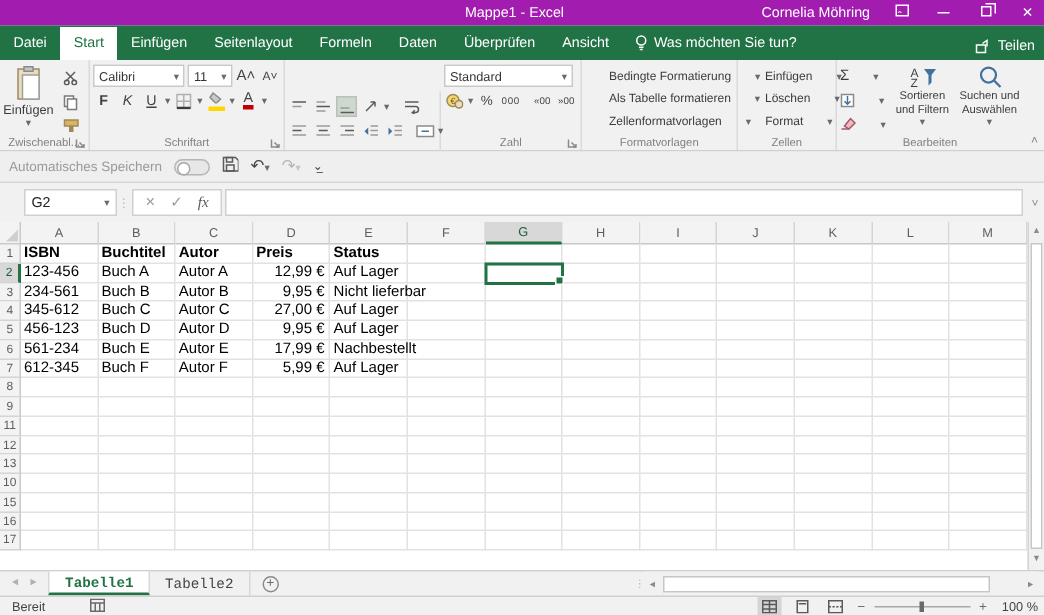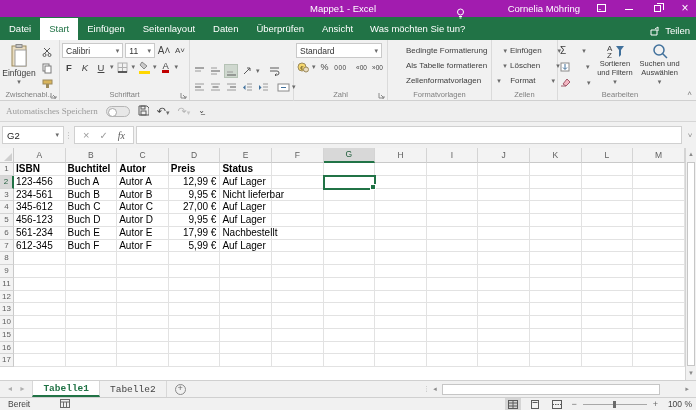--- a/index.html
+++ b/index.html
@@ -15,21 +15,21 @@
   .min-glyph { display:inline-block; width:8px; border-top:1px solid #fff; vertical-align:middle; }
   .restore-glyph { position:relative; display:inline-block; width:7px; height:7px; border:1px solid #fff; }
   .restore-glyph::before { content:""; position:absolute; left:2px; top:-3px; width:6px; height:6px; border-top:1px solid #fff; border-right:1px solid #fff; }
   .ribopt-glyph { display:inline-block; width:9px; height:8px; border:1px solid #fff; position:relative; }
   .ribopt-glyph::after { content:"ˆ"; position:absolute; left:1px; top:-2px; font-size:8px; }
 
   
   .tabrow { position:absolute; left:0; top:17px; width:696px; height:23px; background:#217346; display:flex; align-items:flex-end; }
   .rtab { color:#fff; font-size:9.5px; padding:5px 9px 6px; cursor:default; }
   .rtab.active { background:#fff; color:#217346; }
-  .tellme { display:flex; align-items:flex-end; gap:4px; color:#fff; font-size:9.5px; padding:5px 8px 6px;flex-direction:column; }
+  .tellme { display:flex; align-items:flex-start; gap:4px; color:#fff; font-size:9.5px; padding:5px 8px 6px; }
   .share { position:absolute; right:6px; bottom:4px; display:flex; align-items:center; gap:4px; color:#fff; font-size:9.5px; }
 
   
   .ribbon { position:absolute; left:0; top:40px; width:696px; height:61px; background:#f1f1f1; border-bottom:1px solid #d0d0d0; display:flex; }
   .rgroup { position:relative; height:100%; border-right:1px solid #dadada; padding:3px 2px 12px; }
   .glabel { position:absolute; bottom:1px; left:0; right:0; text-align:center; font-size:7.5px; color:#7f7f7f; white-space:nowrap; }
   .launcher { position:absolute; bottom:1px; right:2px; width:7px; height:7px; }
   .rtext { font-size:8.5px; color:#3c3c3c; white-space:nowrap; }
   .caret { font-size:7px; color:#6a6a6a; }
   .combo { background:#fff; border:1px solid #c9c9c9; height:15px; display:flex; align-items:center; padding:0 3px; gap:3px; font-size:8.5px; color:#333; }
@@ -49,30 +49,30 @@
   .g-edit { width:124px; border-right:none; }
   .rrow { display:flex; align-items:center; gap:2px; margin-bottom:2px; }
   .stackbtn { display:flex; align-items:center; gap:16px; height:15px; font-size:8px; color:#3c3c3c; white-space:nowrap; }
   .bigbtn { display:inline-flex; flex-direction:column; align-items:center; width:52px; font-size:7.5px; color:#3c3c3c; text-align:center; line-height:1.25; }
   .fkU { font-size:9.5px; color:#444; width:11px; text-align:center; }
   .collapse-chevron { position:absolute; right:4px; bottom:2px; font-size:8px; color:#7f7f7f; }
   .redbar { display:inline-block; border-bottom:3px solid #c00000; font-size:9.5px; line-height:9px; color:#444; }
   .yellowbar { display:inline-block; border-bottom:3px solid #ffd700; line-height:9px; }
 
   
-  .qat { position:absolute; left:0; top:101px; width:696px; height:21px; background:#efefef; border-bottom:1px solid #d6d6d6; display:flex; align-items:center; gap:8px; padding:0 6px;font-family:Liberation Serif, serif; }
+  .qat { position:absolute; left:0; top:101px; width:696px; height:21px; background:#efefef; border-bottom:1px solid #d6d6d6; display:flex; align-items:center; gap:8px; padding:0 6px; }
   .qat-label { font-size:9px; color:#9a9a9a; }
   .toggle { position:relative; width:24px; height:11px; border:1px solid #b5b5b5; border-radius:6px; background:#e7e7e7; }
   .toggle::before { content:""; position:absolute; left:1px; top:1px; width:7px; height:7px; border-radius:50%; background:#fff; border:1px solid #a8a8a8; }
   .qbtn { font-size:11px; color:#444; line-height:1; }
   .qbtn.dis { color:#b5b5b5; }
 
   
   .fbar { position:absolute; left:0; top:122px; width:696px; height:26px; background:#f1f1f1; display:flex; align-items:center; }
-  .namebox { width:62px; height:18px; background:#fff; border:1px solid #d0d0d0; margin-left:2px; display:flex; align-items:center; justify-content:space-between; padding:0 4px; font-size:9.5px; color:#222;gap:29px; }
+  .namebox { width:62px; height:18px; background:#fff; border:1px solid #d0d0d0; margin-left:16px; display:flex; align-items:center; justify-content:space-between; padding:0 4px; font-size:9.5px; color:#222;gap:29px; }
   .fdots { width:10px; text-align:center; color:#b5b5b5; font-size:8px; letter-spacing:1px; }
   .fbtns { height:18px; background:#fff; border:1px solid #d0d0d0; display:flex; align-items:center; gap:10px; padding:0 8px; }
   .fx-x { color:#9a9a9a; font-size:11px; }
   .fx-ok { color:#9a9a9a; font-size:10px; }
   .fx-fx { color:#5a5a5a; font-size:10px; font-style:italic; font-family:"Liberation Serif",serif; }
   .finput { flex:1; height:18px; background:#fff; border:1px solid #d0d0d0; margin:0 2px; font-size:10px; padding:0 4px; color:#222; }
   .fchevron { width:12px; color:#8a8a8a; font-size:8px; text-align:center; }
 
   
   .grid { position:absolute; left:0; top:148px; width:685px; height:232px; background:#fff; }
@@ -135,20 +135,21 @@
       <span class="winbtn"><span class="restore-glyph"></span></span>
       <span class="winbtn" style="font-size:12px;">×</span>
     </div>
   </div>
 
   <div class="tabrow">
     <span class="rtab">Datei</span>
     <span class="rtab active">Start</span>
     <span class="rtab">Einfügen</span>
     <span class="rtab">Seitenlayout</span>
+    <span class="rtab">Formeln</span>
     <span class="rtab">Daten</span>
     <span class="rtab">Überprüfen</span>
     <span class="rtab">Ansicht</span>
     <span class="tellme">
       <svg class="icon12" width="9" height="11" viewBox="0 0 9 11">
           <circle cx="4.5" cy="4" r="3" fill="none" stroke="#fff" stroke-width="1"></circle>
           <line x1="3" y1="8.5" x2="6" y2="8.5" stroke="#fff"></line>
           <line x1="3.5" y1="10" x2="5.5" y2="10" stroke="#fff"></line>
         </svg>
       <span>Was möchten Sie tun?</span>

